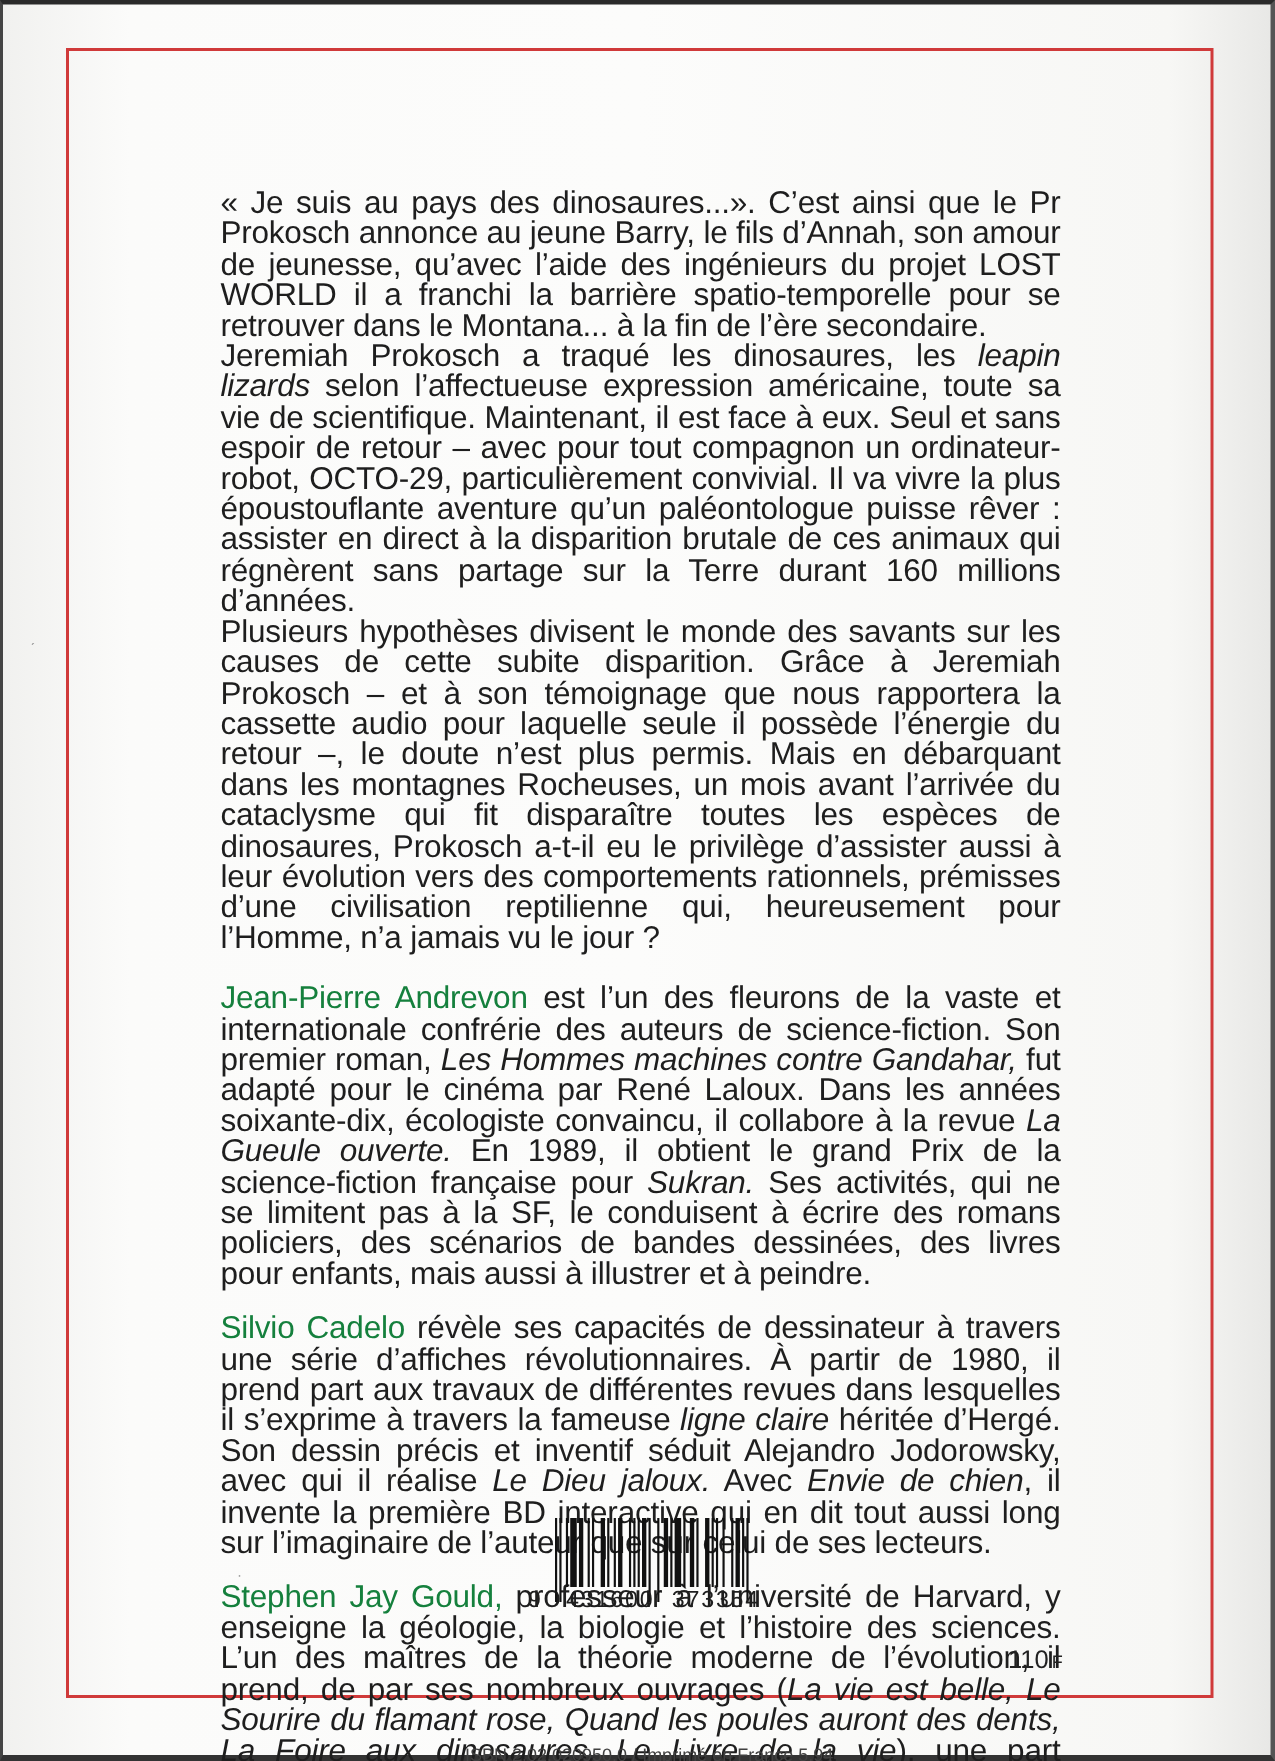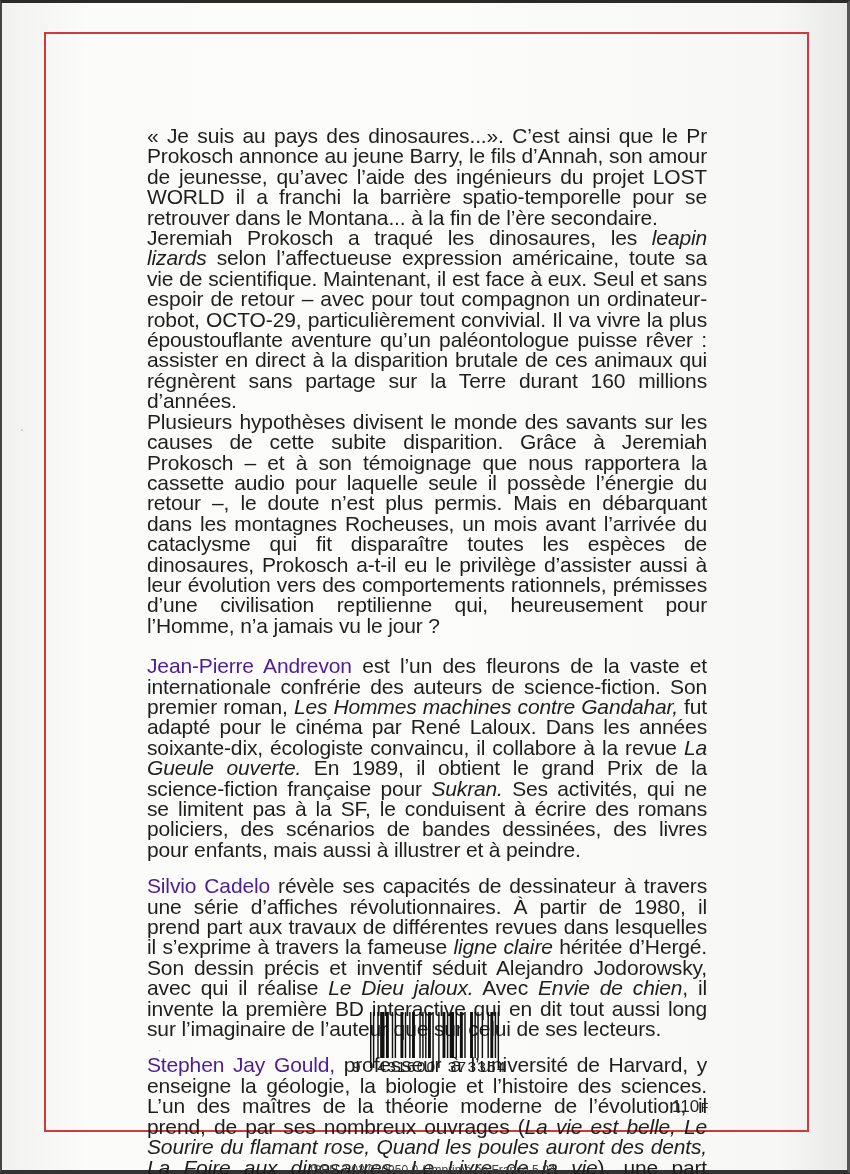--- a/index.html
+++ b/index.html
@@ -23,21 +23,21 @@
     box-sizing: border-box; border: 2px solid #d03a3a;
   }
   .text-block {
     position: absolute; left: 147px; top: 126px; width: 560px;
     font-size: 21px; line-height: 20.4px; text-align: justify;
     letter-spacing: -0.15px;
   }
   .text-block p { margin: 0; }
   .gap { margin-top: 16px !important; }
   .gap-big { margin-top: 20px !important; }
-  .red { color: #4c1d95; }
+  .red { color: #15803d; }
   em { }
   .barcode {
     position: absolute; left: 370px; top: 1012px; width: 130px; height: 56px;
   }
   .barcode-digits {
     position: absolute; left: 352px; top: 1058px; font-size: 15.5px;
     letter-spacing: 1.2px; font-family: "Liberation Sans", sans-serif; background: transparent;
   }
   .isbn {
     position: absolute; left: 310px; top: 1163px; font-size: 12px; color: #404040;

